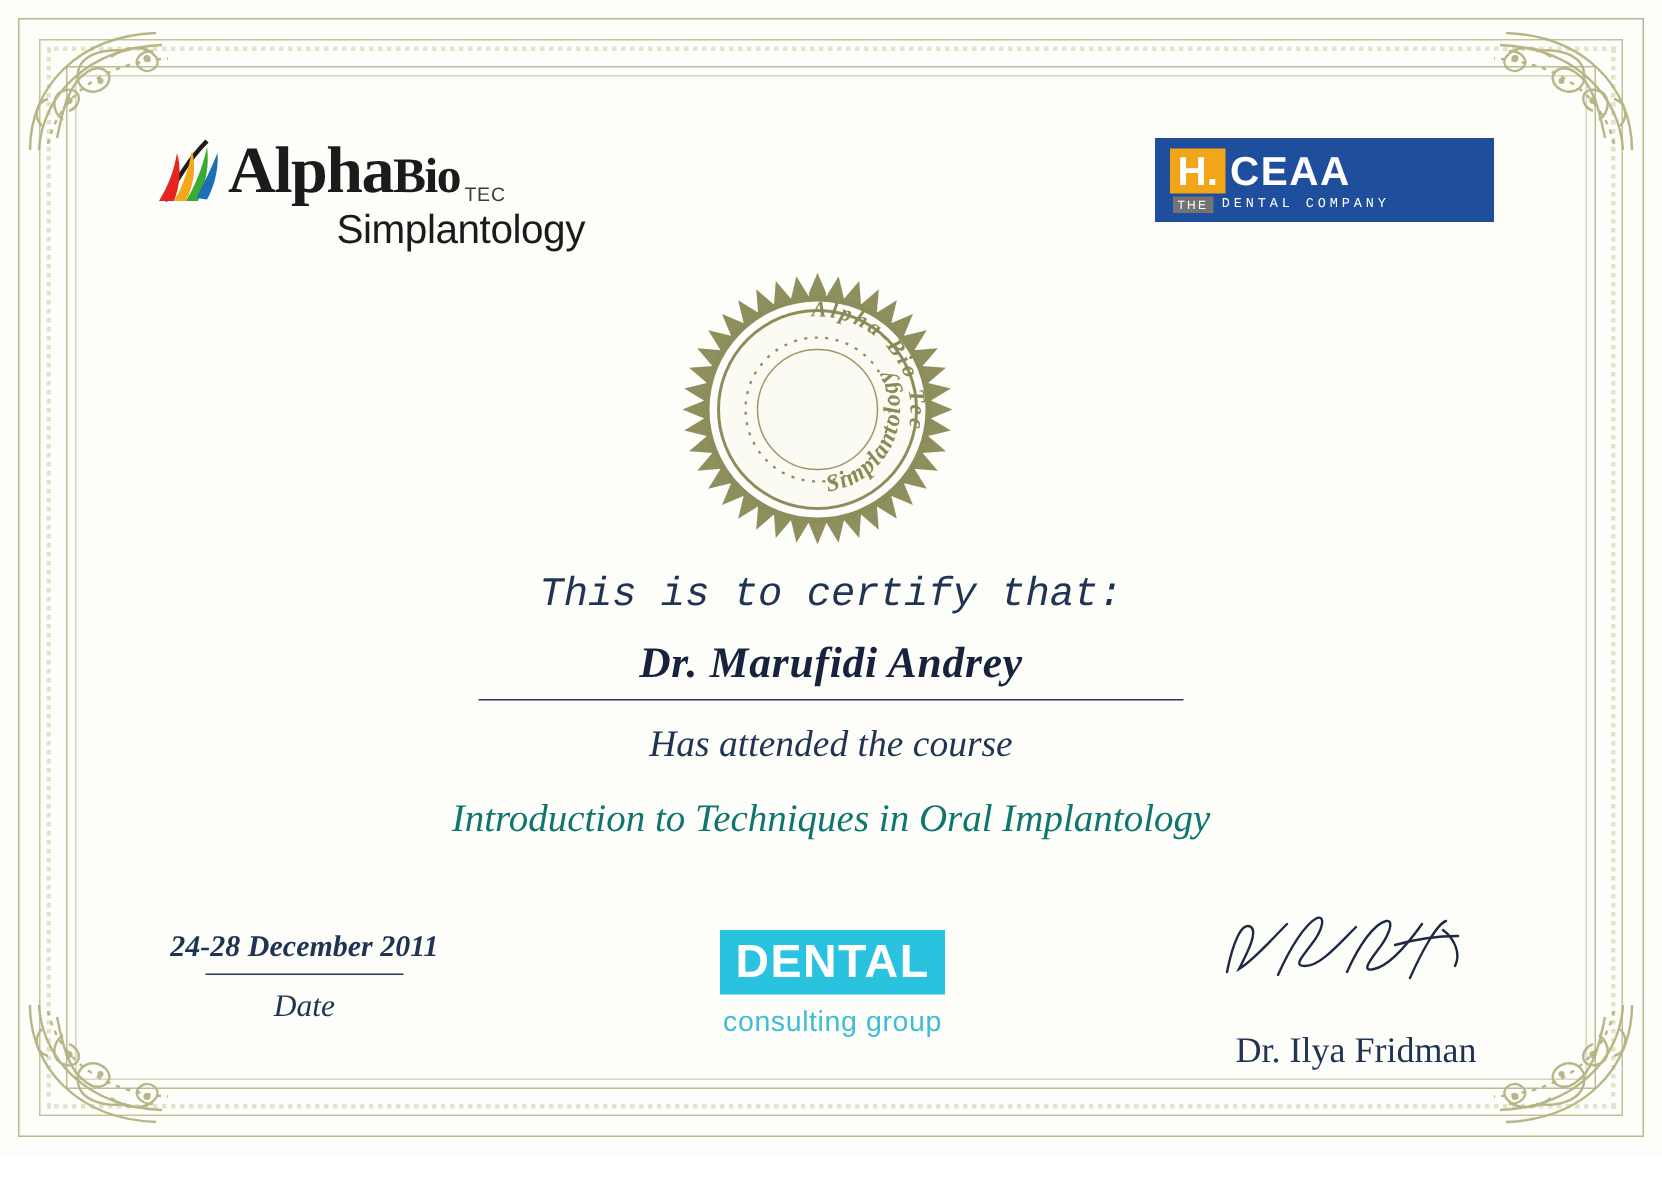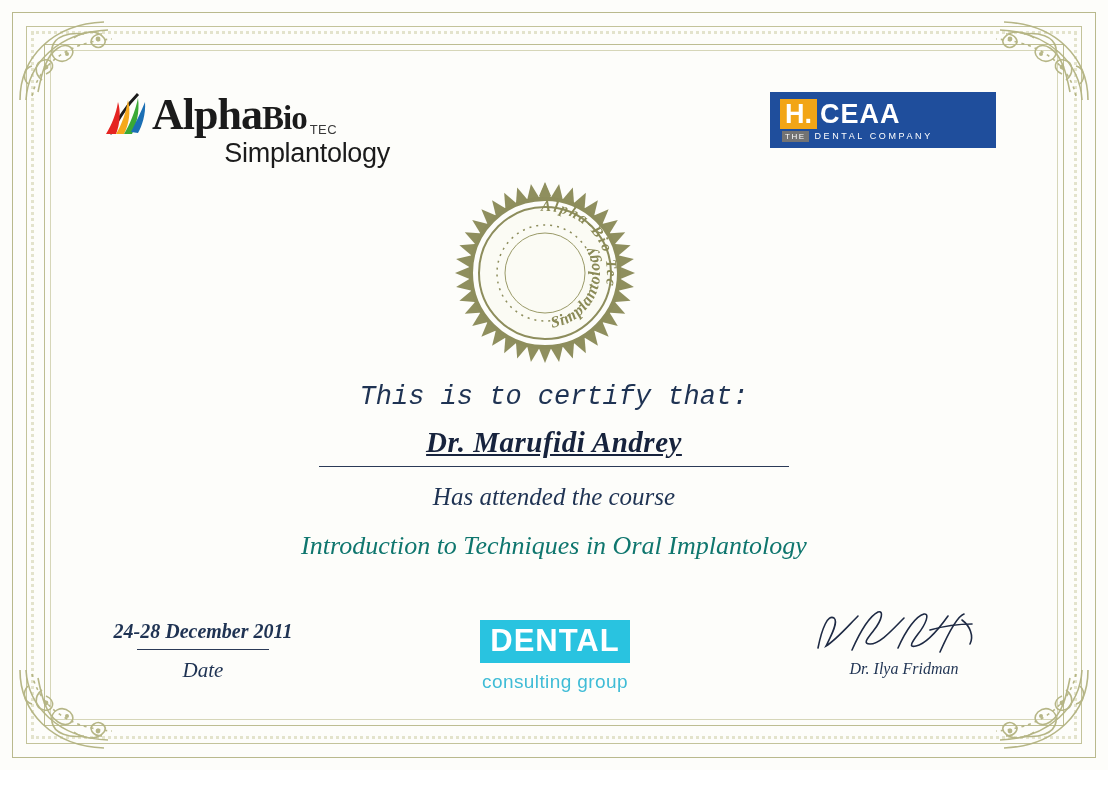--- a/index.html
+++ b/index.html
@@ -146,21 +146,21 @@
   .hc-the {
     background: #737373;
     color: #ffffff;
     font-family: "Liberation Sans", sans-serif;
     font-size: 8px;
     letter-spacing: 1.5px;
     padding: 1px 3px;
   }
   .hc-sub {
     color: #ffffff;
-    font-family: Liberation Sans, sans-serif;
+    font-family: Liberation Mono, monospace;
     font-size: 9px;
     letter-spacing: 2.6px;
     margin-left: 6px;
   }
 
   
   .seal {
     position: absolute;
     left: 452px;
     top: 180px;
@@ -191,21 +191,20 @@
     min-width: 470px;
     padding-bottom: 8px;
   }
   .recipient {
     font-family: "Liberation Serif", serif;
     font-style: italic;
     font-weight: bold;
     font-size: 29px;
     color: #17233d;
     letter-spacing: .5px;
-    text-decoration: underline;
   }
   .name-rule {
     position: absolute;
     left: 0; right: 0; bottom: 0;
     height: 1px;
     background: #2b3a57;
   }
   .line-attended {
     margin-top: 16px;
     font-family: "Liberation Serif", serif;
@@ -282,23 +281,23 @@
     text-align: center;
     color: #1f3353;
   }
   .sig-mark {
     height: 56px;
     position: relative;
   }
   .sig-mark svg { position: absolute; left: 28px; top: 0; }
   .sig-name {
     font-family: "Liberation Serif", serif;
-    font-style: italic;
-    font-size: 16px;
+    font-size: 24px;
     color: #1f3353;
+    margin-top: 28px;
   }
 </style>
 </head>
 <body>
 
 <div id="certificate">
 
   <div class="frame-outer"></div>
   <div class="frame-band"></div>
   <div class="frame-inner"></div>

